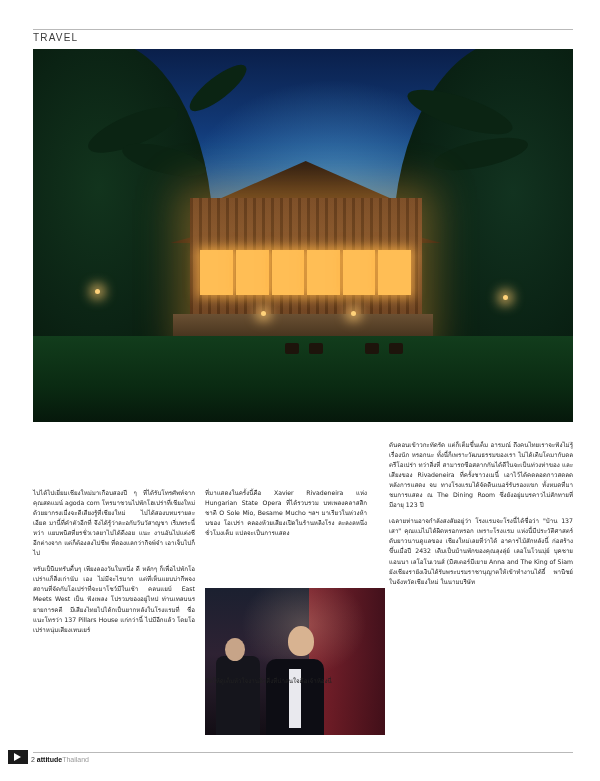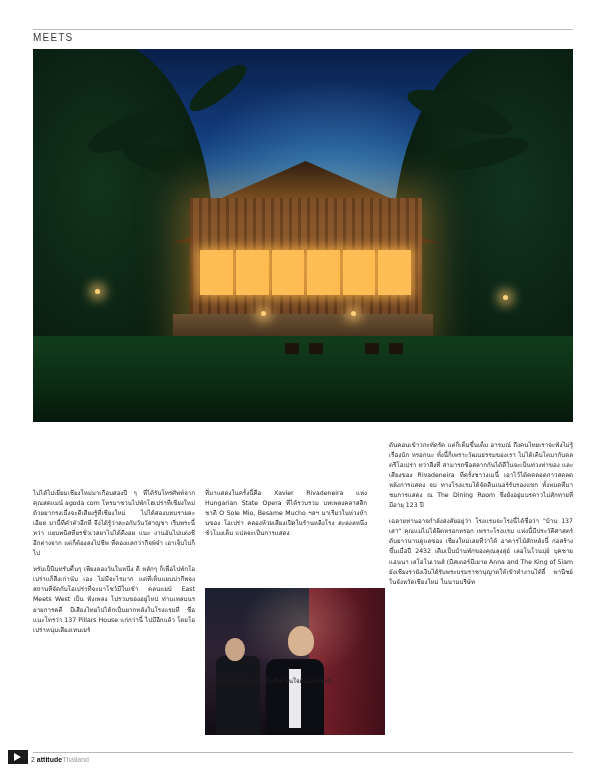--- a/index.html
+++ b/index.html
@@ -263,21 +263,21 @@
     border-bottom: 4px solid transparent;
     border-left: 7px solid #ffffff;
   }
 </style>
 </head>
 <body>
 
 <div class="page">
 
   <div class="header-rule"></div>
-  <div class="kicker">MEETS</div>
+  <div class="kicker">TRAVEL</div>
 
   <div class="hero">
     <div class="sky"></div>
     <div class="sky-glow"></div>
 
     <div class="tree-mass-left"></div>
     <div class="tree-mass-right"></div>
 
     <div class="palm" style="left:52px;top:66px;width:96px;height:30px;transform:rotate(-22deg);"></div>
     <div class="palm" style="left:88px;top:98px;width:86px;height:26px;transform:rotate(14deg);"></div>

